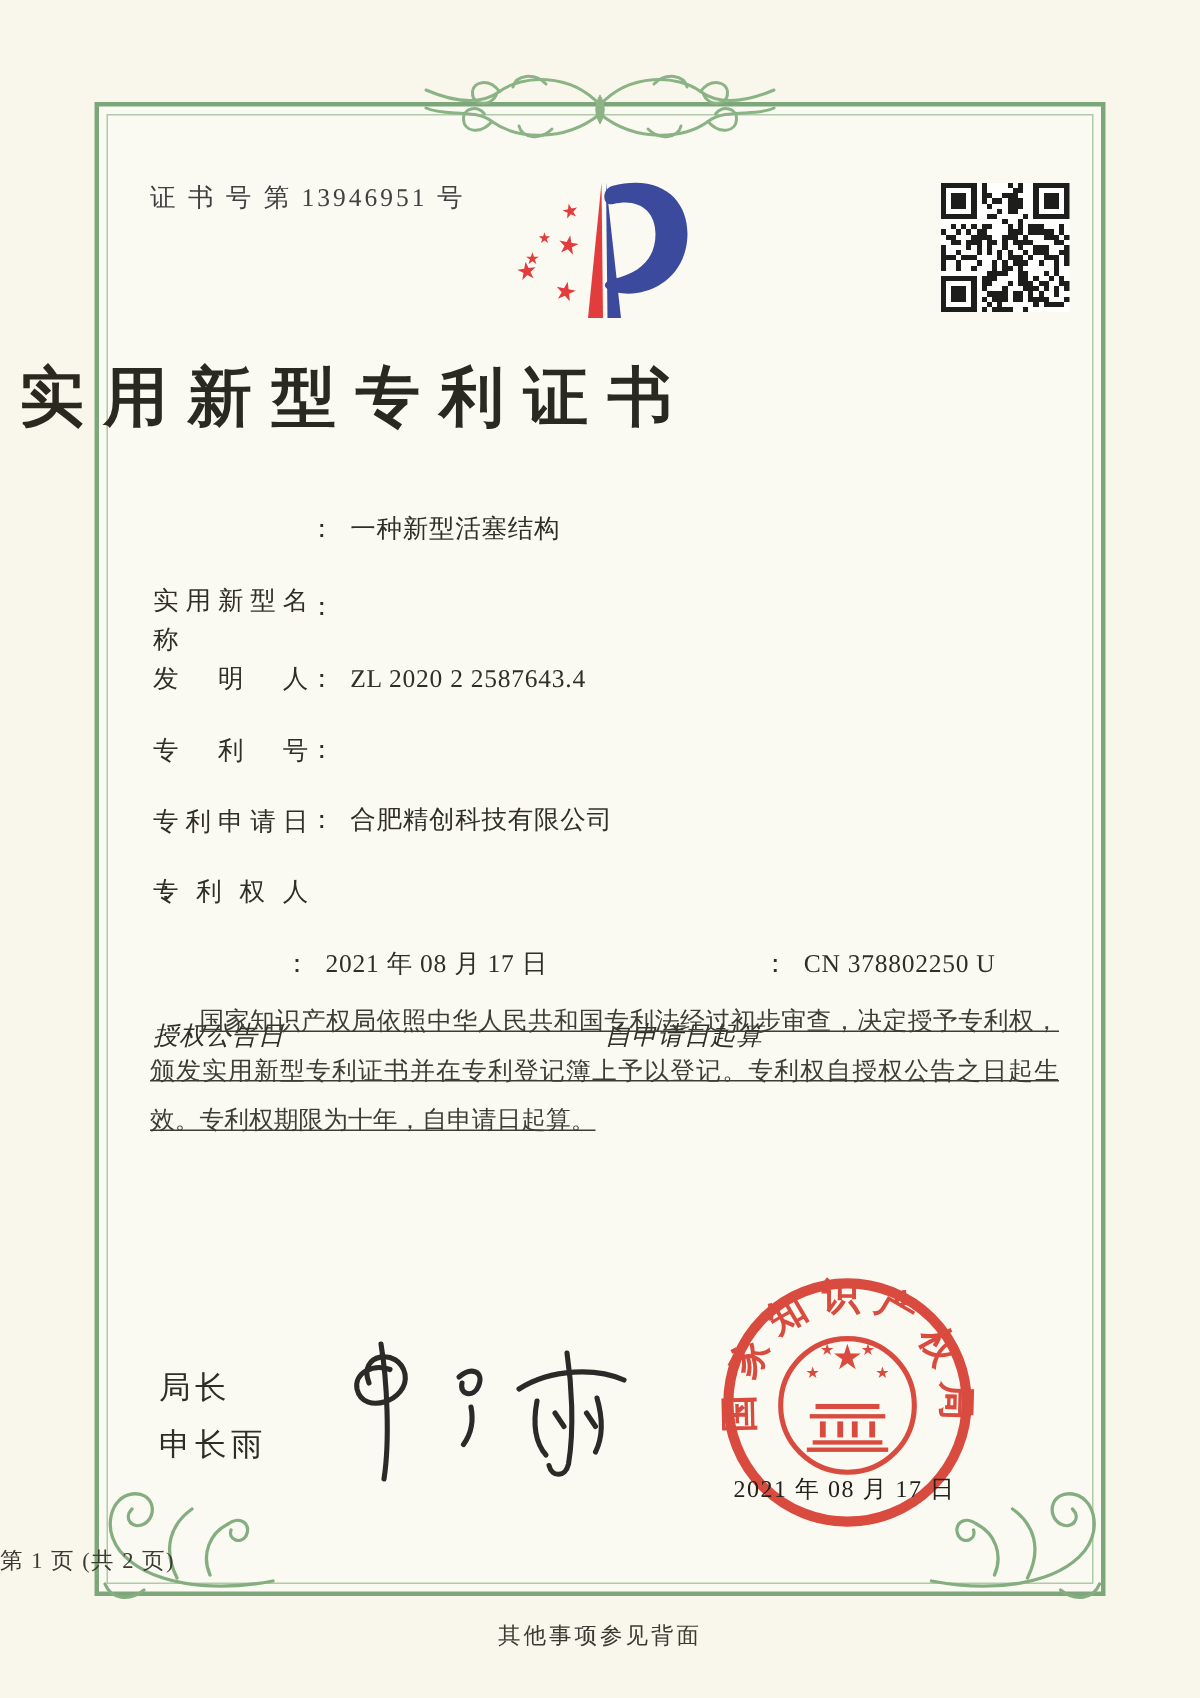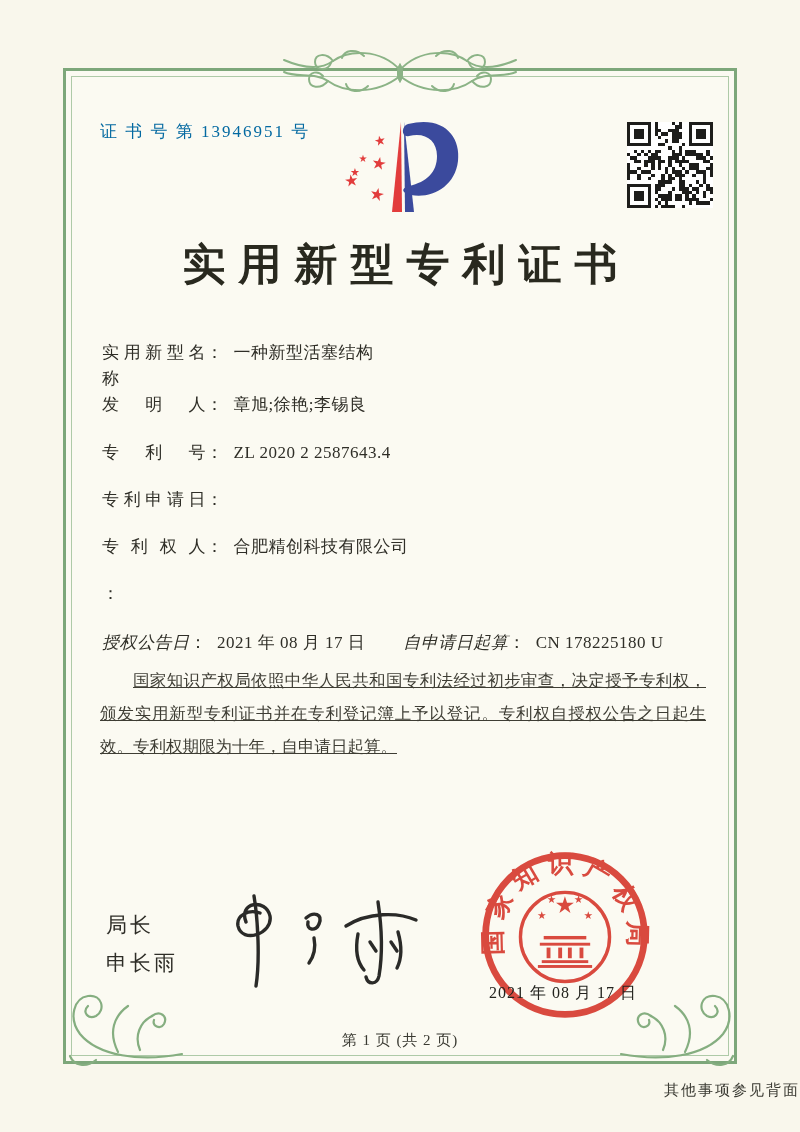--- a/index.html
+++ b/index.html
@@ -16,38 +16,38 @@
   .frame-inner{
     position:absolute;left:5px;top:5px;right:5px;bottom:5px;
     border:1px solid #aecaa8;
   }
   .ornament{position:absolute;pointer-events:none;}
   .orn-top-center{left:278px;top:30px;}
   .orn-bottom-left{left:56px;top:990px;}
   .orn-bottom-right{left:619px;top:990px;}
   .cert-no{
     position:absolute;left:100px;top:120px;font-size:17px;
-    letter-spacing:2px;color:#0369a1;
+    letter-spacing:2px;color:#404040;
   }
   .logo{position:absolute;left:330px;top:108px;}
   .qr{position:absolute;left:627px;top:122px;width:86px;height:86px;}
   .title{
-    position:absolute;left:0;top:236px;width:100%;text-align:center;
+    position:absolute;left:0;top:236px;width:100%;
     font-size:43px;font-weight:bold;letter-spacing:13px;color:#29291f;
     text-indent:13px;
   }
   .field-row{
     position:absolute;left:102px;width:606px;display:flex;
     font-size:17px;color:#2f2e27;letter-spacing:.5px;line-height:26px;
   }
   .row-name{top:340px}.row-inv{top:392px}.row-pat{top:440px}
   .row-fil{top:487px}.row-pee{top:534px}.row-addr{top:581px}.row-grant{top:630px}
   .field-label{
     display:inline-block;width:104px;flex:0 0 104px;
-    text-align:justify;text-align-last:justify;
+    text-align:justify;text-align-last:justify;margin-top:48px;
   }
   .field-colon{flex:0 0 auto;}
   .field-value{margin-left:10px;flex:1 1 auto;}
   .grant-group{display:flex;}
   .grant-group .field-label{width:auto;flex:0 0 auto;text-align-last:auto;font-style:italic;}
   .grant-group.second{margin-left:38px;}
   .grant-group .field-value{flex:0 0 auto;}
   .body-text{
     position:absolute;left:100px;top:664px;width:606px;
     font-size:16.5px;line-height:33px;text-align:justify;color:#3e3d34;
@@ -57,25 +57,25 @@
     position:absolute;left:106px;top:906px;font-size:21px;
     line-height:38px;letter-spacing:3px;color:#2e2d27;
   }
   .signature{position:absolute;left:218px;top:890px;}
   .seal{position:absolute;left:473px;top:843px;opacity:.9;}
   .seal-date{
     position:absolute;left:463px;top:983px;width:200px;text-align:center;
     font-size:16px;letter-spacing:1px;color:#23231e;z-index:5;
   }
   .page-info{
-    position:absolute;left:0;top:1031px;width:100%;text-align:center;
+    position:absolute;left:0;top:1031px;width:100%;
     font-size:15px;letter-spacing:1px;color:#3a3a32;
   }
   .back-note{
-    position:absolute;left:0;top:1081px;width:100%;text-align:right;
+    position:absolute;left:0;top:1081px;width:100%;text-align:center;
     font-size:15px;letter-spacing:2px;color:#3a3a32;
   }
 </style>
 </head>
 <body>
 
 <div class="frame-outer">
   <div class="frame-inner"></div>
 </div>
 
@@ -356,21 +356,20 @@
 <div class="title">实用新型专利证书</div>
 
 <div class="field-row row-name">
   <span class="field-label">实用新型名称</span>
     <span class="field-colon">：</span>
   <span class="field-value">一种新型活塞结构</span>
 </div>
 <div class="field-row row-inv">
   <span class="field-label">发明人</span>
     <span class="field-colon">：</span>
-  <span class="field-value">章旭;徐艳;李锡良</span>
 </div>
 <div class="field-row row-pat">
   <span class="field-label">专利号</span>
     <span class="field-colon">：</span>
   <span class="field-value">ZL 2020 2 2587643.4</span>
 </div>
 <div class="field-row row-fil">
   <span class="field-label">专利申请日</span>
     <span class="field-colon">：</span>
 </div>
@@ -384,21 +383,21 @@
 </div>
 <div class="field-row row-grant">
   <span class="grant-group">
     <span class="field-label">授权公告日</span>
       <span class="field-colon">：</span>
     <span class="field-value">2021 年 08 月 17 日</span>
   </span>
   <span class="grant-group second">
     <span class="field-label">自申请日起算</span>
       <span class="field-colon">：</span>
-    <span class="field-value">CN 178225180 U</span>
+    <span class="field-value">CN 378802250 U</span>
   </span>
 </div>
 
 <div class="body-text">
   <p>国家知识产权局依照中华人民共和国专利法经过初步审查，决定授予专利权，颁发实用新型专利证书并在专利登记簿上予以登记。专利权自授权公告之日起生效。专利权期限为十年，自申请日起算。</p>
 </div>
 
 <div class="director">
   <div>局长</div>
   <div>申长雨</div>

